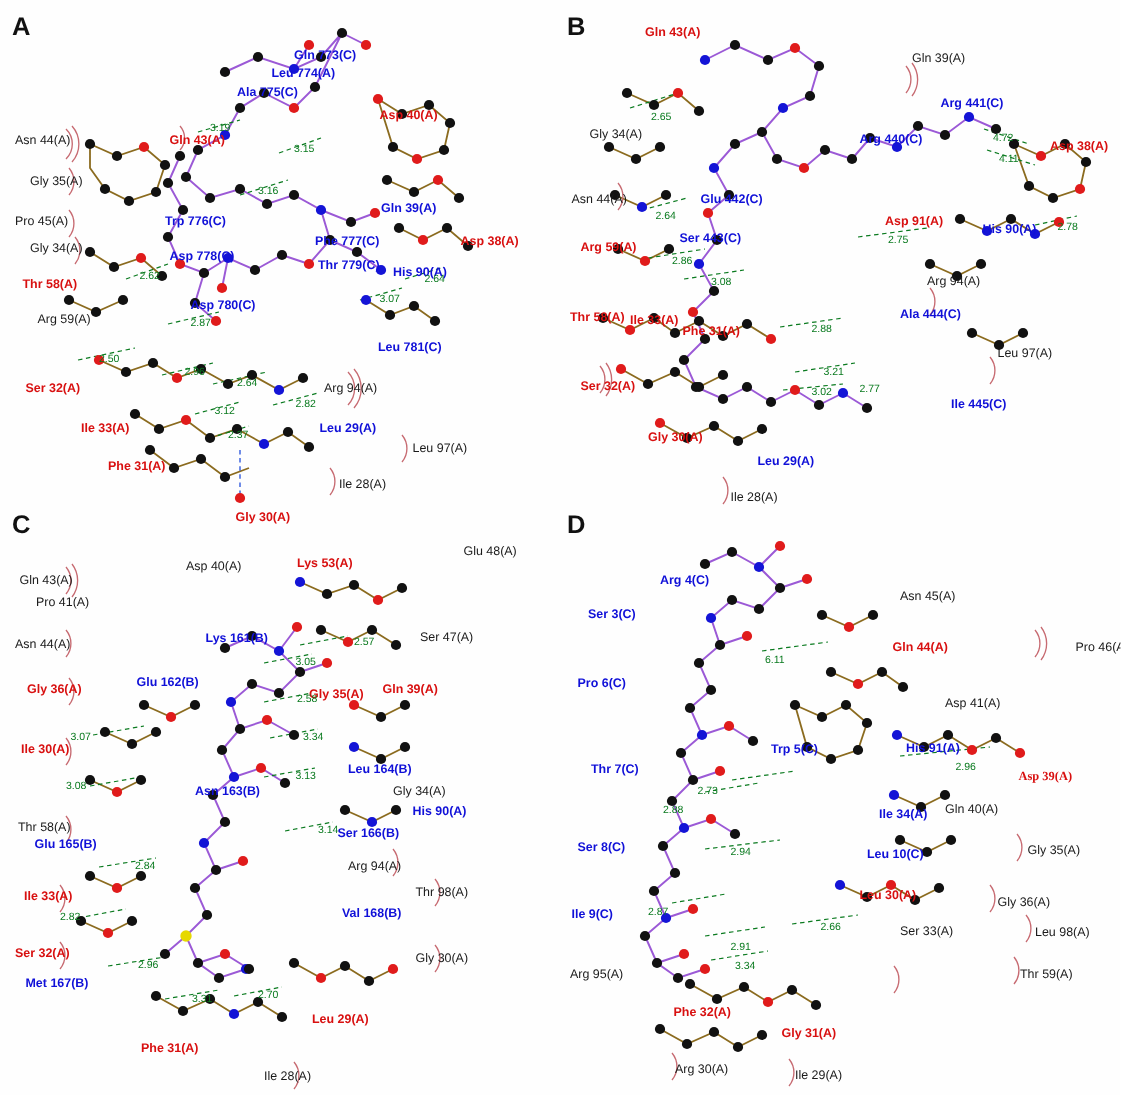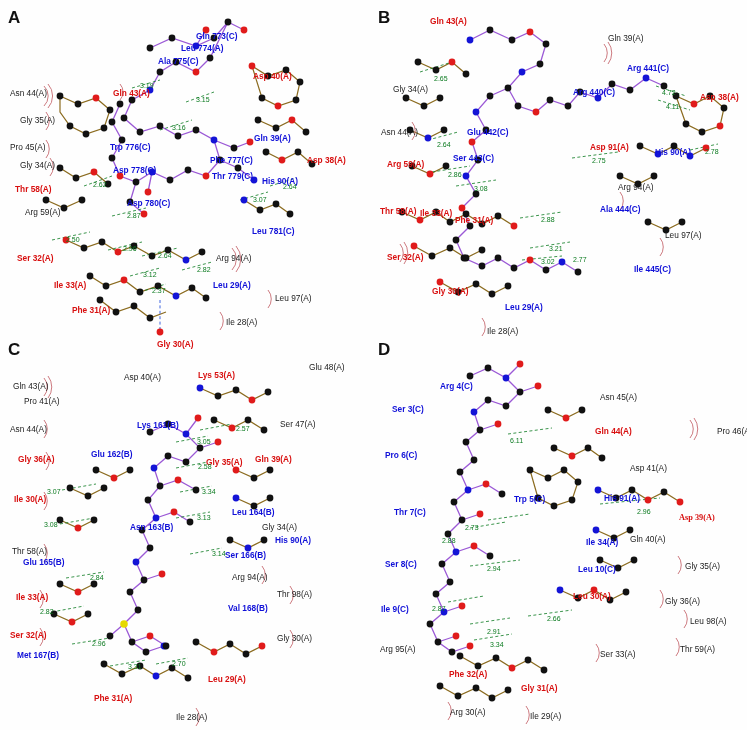--- a/index.html
+++ b/index.html
@@ -665,21 +665,21 @@
       <div class="lbl red" style="left: 521px; top: 684px;">Gly 31(A)</div>
       <div class="lbl red" style="left: 449px; top: 670px;">Phe 32(A)</div>
       <div class="lbl black" style="left: 600px; top: 393px;">Asn 45(A)</div>
       <div class="lbl black" style="left: 717px; top: 427px;">Pro 46(A)</div>
       <div class="lbl black" style="left: 630px; top: 464px; text-align: center;">Asp 41(A)</div>
       <div class="lbl black" style="left: 630px; top: 535px;">Gln 40(A)</div>
       <div class="lbl black" style="left: 685px; top: 562px;">Gly 35(A)</div>
       <div class="lbl black" style="left: 665px; top: 597px;">Gly 36(A)</div>
       <div class="lbl black" style="left: 690px; top: 617px;">Leu 98(A)</div>
       <div class="lbl black" style="left: 680px; top: 645px;">Thr 59(A)</div>
-      <div class="lbl black" style="left: 600px; top: 650px;">Ser 33(A)</div>
+      <div class="lbl black" style="left: 600px; top: 616px;">Ser 33(A)</div>
       <div class="lbl black" style="left: 380px; top: 645px;">Arg 95(A)</div>
       <div class="lbl black" style="left: 450px; top: 708px;">Arg 30(A)</div>
       <div class="lbl black" style="left: 530px; top: 712px;">Ile 29(A)</div>
       <div class="lbl green" style="left: 510px; top: 437px;">6.11</div>
       <div class="lbl green" style="left: 637px; top: 508px;">2.96</div>
       <div class="lbl green" style="left: 465px; top: 524px;">2.73</div>
       <div class="lbl green" style="left: 442px; top: 537px;">2.88</div>
       <div class="lbl green" style="left: 487px; top: 565px;">2.94</div>
       <div class="lbl green" style="left: 432px; top: 605px;">2.87</div>
       <div class="lbl green" style="left: 547px; top: 615px;">2.66</div>

